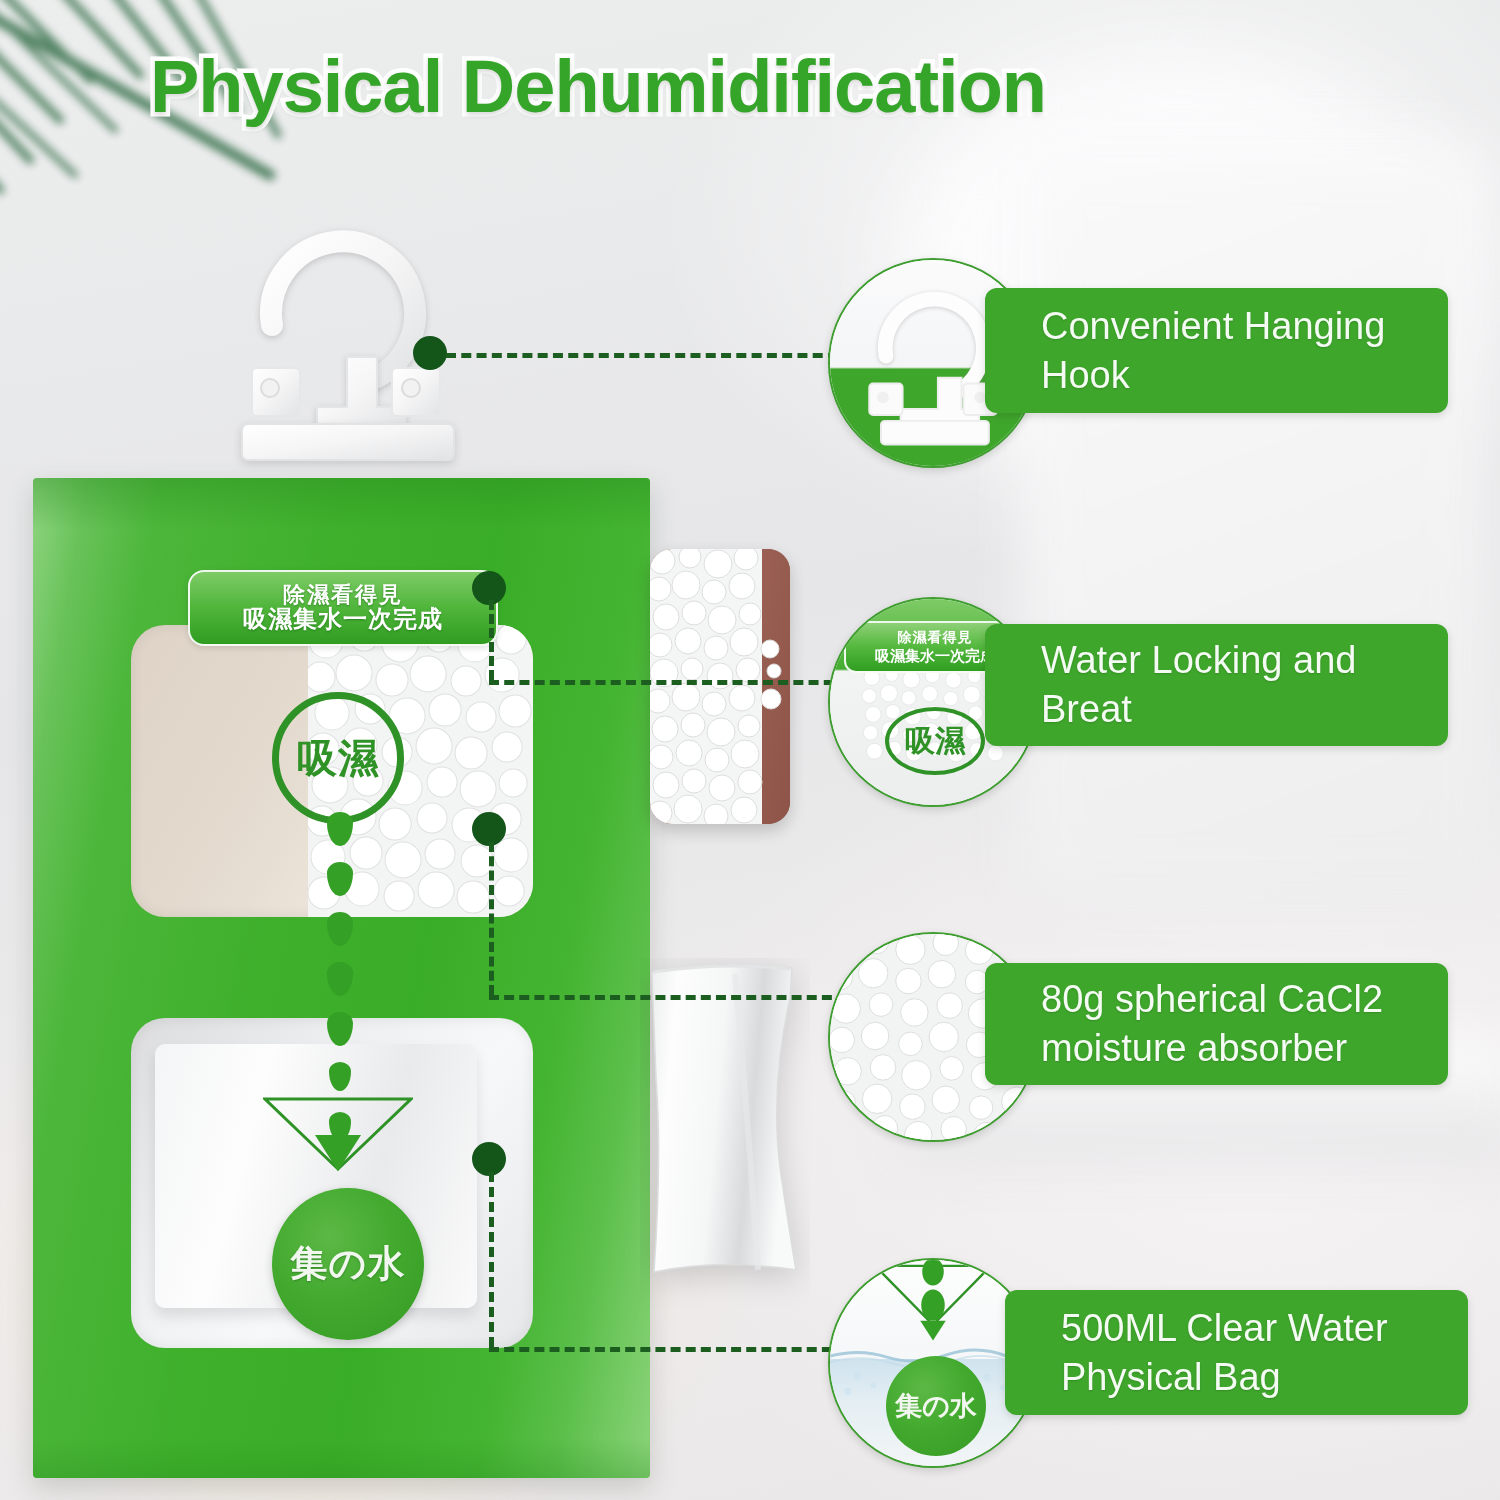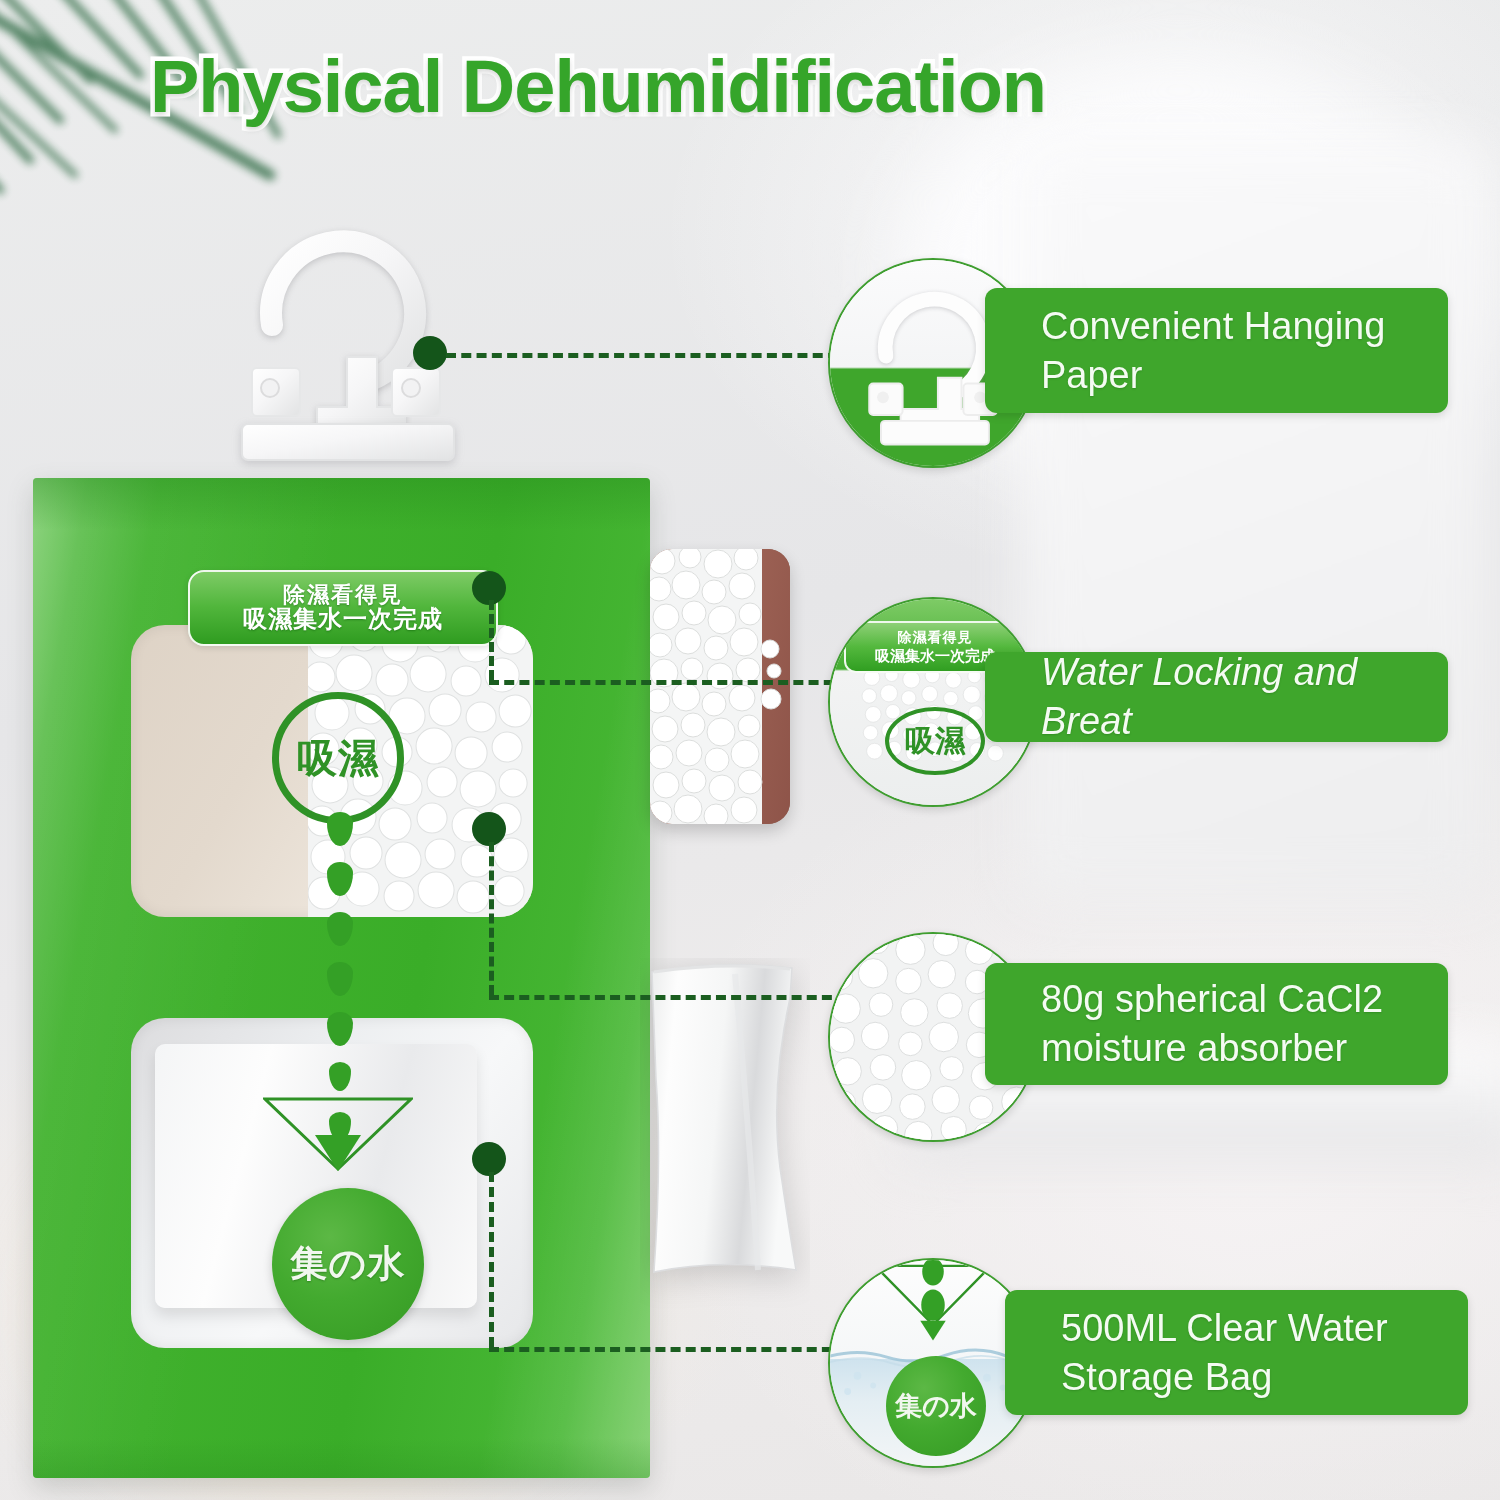--- a/index.html
+++ b/index.html
@@ -480,21 +480,21 @@
       <rect x="136" y="126" width="34" height="32" rx="4" fill="#fbfbfb" stroke="#ededed" stroke-width="2"></rect>
       <circle cx="54" cy="140" r="6" fill="#f0f0f0"></circle>
       <circle cx="153" cy="140" r="6" fill="#f0f0f0"></circle>
       <rect x="52" y="164" width="110" height="24" rx="4" fill="#fcfcfc" stroke="#ececec" stroke-width="2"></rect>
     </svg>
   </div>
 
   <div class="callout-label" style="left:985px; top:288px; width:463px; height:125px;">
     <span>
       <span>Convenient Hanging</span><br>
-      <span>Paper</span>
+      <span>Hook</span>
     </span>
   </div>
 
   <div class="marker" style="left:472px; top:571px;"></div>
   <div class="dash-v" style="left:489px; top:600px; height:80px;"></div>
   <div class="dash-h" style="left:489px; top:680px; width:360px;"></div>
 
   <div class="callout-circle" style="left:828px; top:597px; width:210px; height:210px;">
     <div style="position:absolute;inset:0;background:linear-gradient(180deg,#7ecb66 0%,#44ad31 34%,#f2f3f3 35%,#eceeee 100%);"></div>
     <svg viewBox="0 0 210 210" style="position:absolute;left:0;top:72px;width:100%;height:138px;">
@@ -542,21 +542,21 @@
                 display:flex;flex-direction:column;align-items:center;justify-content:center;">
       <div style="font-family:'DejaVu Sans',sans-serif;font-weight:bold;font-size:14px;color:#fff;letter-spacing:1px;">除濕看得見</div>
       <div style="font-family:'DejaVu Sans',sans-serif;font-weight:bold;font-size:15px;color:#fff;">吸濕集水一次完成</div>
     </div>
     <div style="position:absolute; left:55px; top:108px; width:100px; height:68px; border:4px solid #2f9226;
                 border-radius:50%; display:flex; align-items:center; justify-content:center;">
       <span style="font-family:'DejaVu Sans',sans-serif;font-size:30px;font-weight:bold;color:#2f9226;">吸濕</span>
     </div>
   </div>
 
-  <div class="callout-label" style="left:985px; top:652px; width:463px; height:90px;font-style:italic;">
+  <div class="callout-label" style="left:985px; top:624px; width:463px; height:122px;">
     <span>
       <span>Water Locking and Breat</span><br>
     </span>
   </div>
 
   <div class="marker" style="left:472px; top:812px;"></div>
   <div class="dash-v" style="left:489px; top:842px; height:153px;"></div>
   <div class="dash-h" style="left:489px; top:995px; width:358px;"></div>
 
   <div class="callout-circle" style="left:828px; top:932px; width:210px; height:210px; background:#f1f2f2;">
@@ -644,17 +644,17 @@
     <div style="position:absolute; left:56px; top:96px; width:100px; height:100px; border-radius:50%;
                 background:radial-gradient(circle at 38% 32%, #5cb845 0%, #43aa2f 45%, #359a23 100%);
                 display:flex; align-items:center; justify-content:center;">
       <span style="font-family:'DejaVu Sans',sans-serif;font-size:27px;font-weight:bold;color:#f1f7ee;">集の水</span>
     </div>
   </div>
 
   <div class="callout-label" style="left:1005px; top:1290px; width:463px; height:125px;">
     <span>
       <span>500ML Clear Water</span><br>
-      <span>Storage Bag</span>
+      <span>Physical Bag</span>
     </span>
   </div>
 
 </div>
 
 </body></html>

